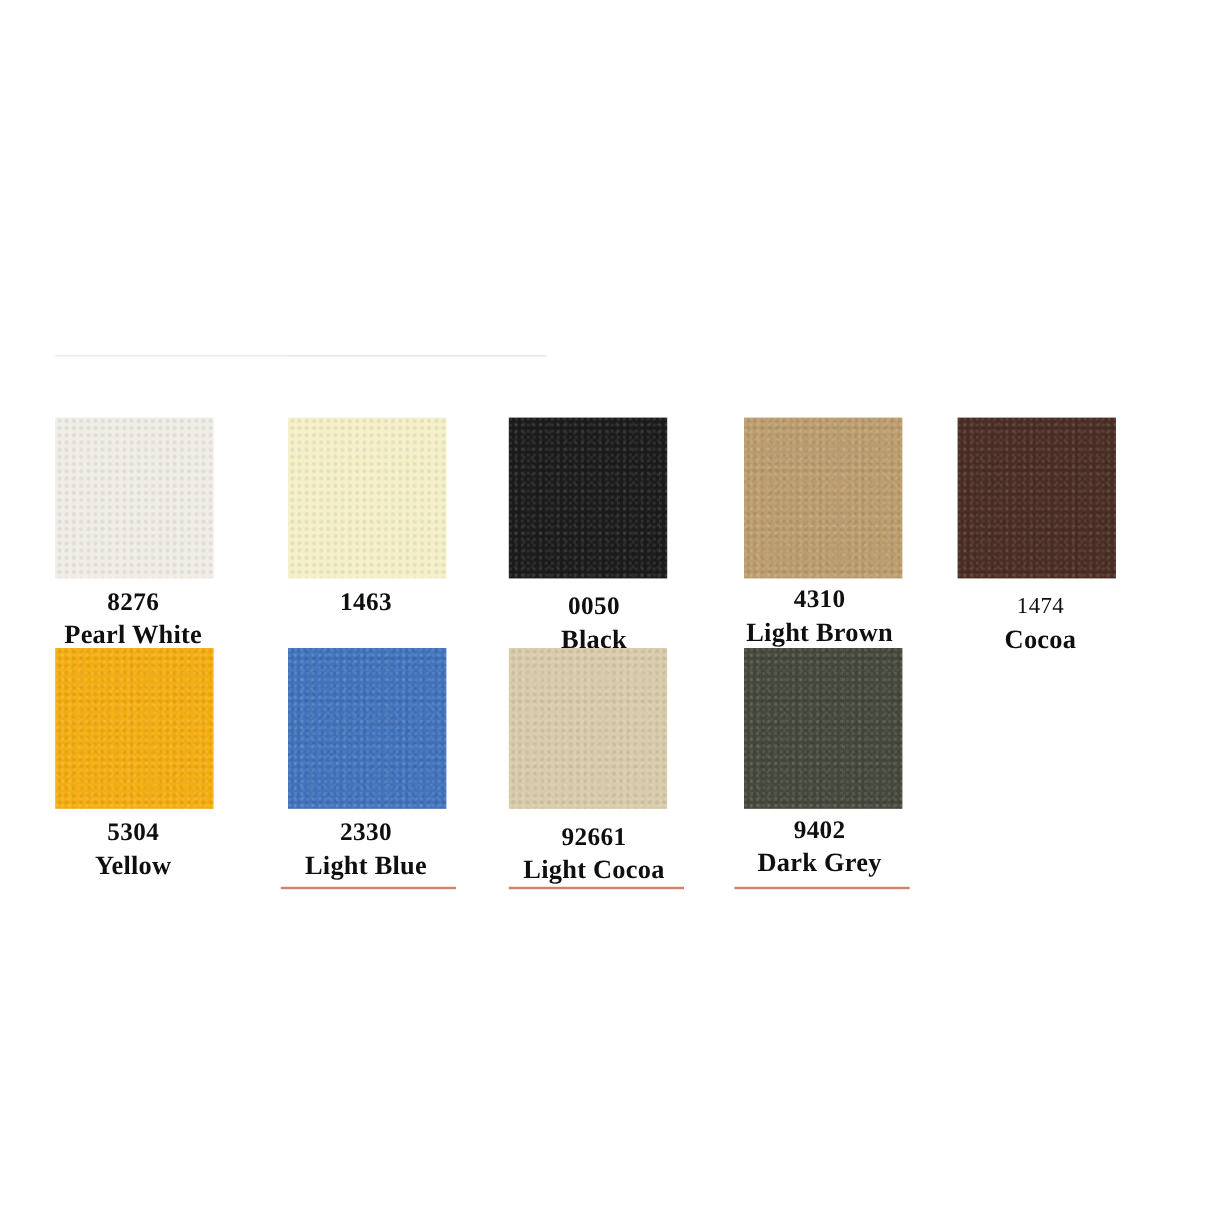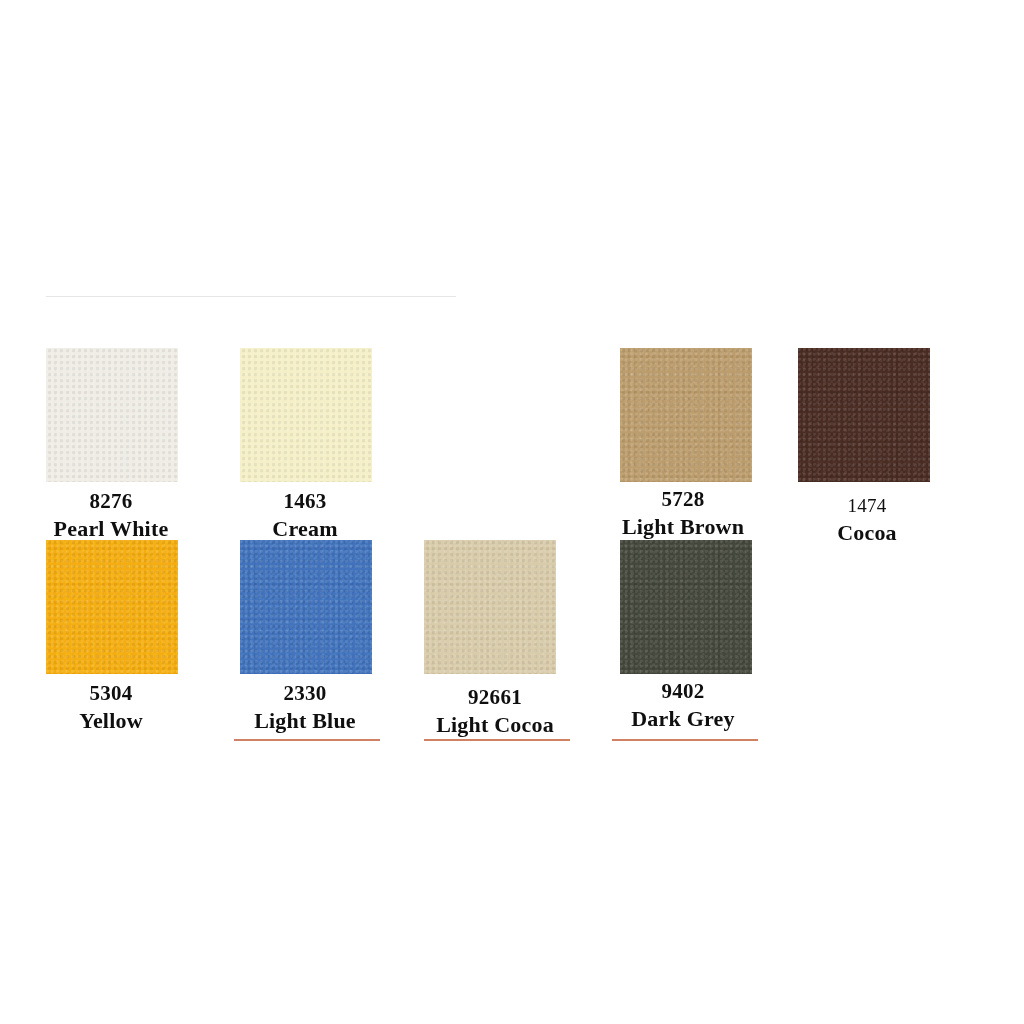--- a/index.html
+++ b/index.html
@@ -135,30 +135,39 @@
           <div class="name">Pearl White</div>
         </div>
       </div>
       <div class="cell" style="left: 210px; top: 336px;">
         <div class="swatch" style="background: rgb(245, 240, 200); margin-left: 30px;">
           <div class="grain"></div>
           <div class="grain2"></div>
         </div>
         <div class="label-block" style="margin-top: 0px;">
           <div class="code">1463</div>
-          <div class="name">Cream</div>
+        </div>
+      </div>
+      <div class="cell" style="left: 400px; top: 336px;">
+        <div class="swatch" style="background: rgb(27, 27, 27); margin-left: 24px;">
+          <div class="grain"></div>
+          <div class="grain2"></div>
+        </div>
+        <div class="label-block" style="margin-top: 12px;">
+          <div class="code">0050</div>
+          <div class="name">Black</div>
         </div>
       </div>
       <div class="cell" style="left: 588px; top: 336px;">
         <div class="swatch" style="background: rgb(188, 157, 110); margin-left: 32px;">
           <div class="grain"></div>
           <div class="grain2"></div>
         </div>
         <div class="label-block" style="margin-top: -2px;">
-          <div class="code">5728</div>
+          <div class="code">4310</div>
           <div class="name">Light Brown</div>
         </div>
       </div>
       <div class="cell" style="left: 772px; top: 336px;">
         <div class="swatch" style="background: rgb(74, 45, 36); margin-left: 26px;">
           <div class="grain"></div>
           <div class="grain2"></div>
         </div>
         <div class="label-block" style="margin-top: 14px;">
           <div class="code thin">1474</div>

